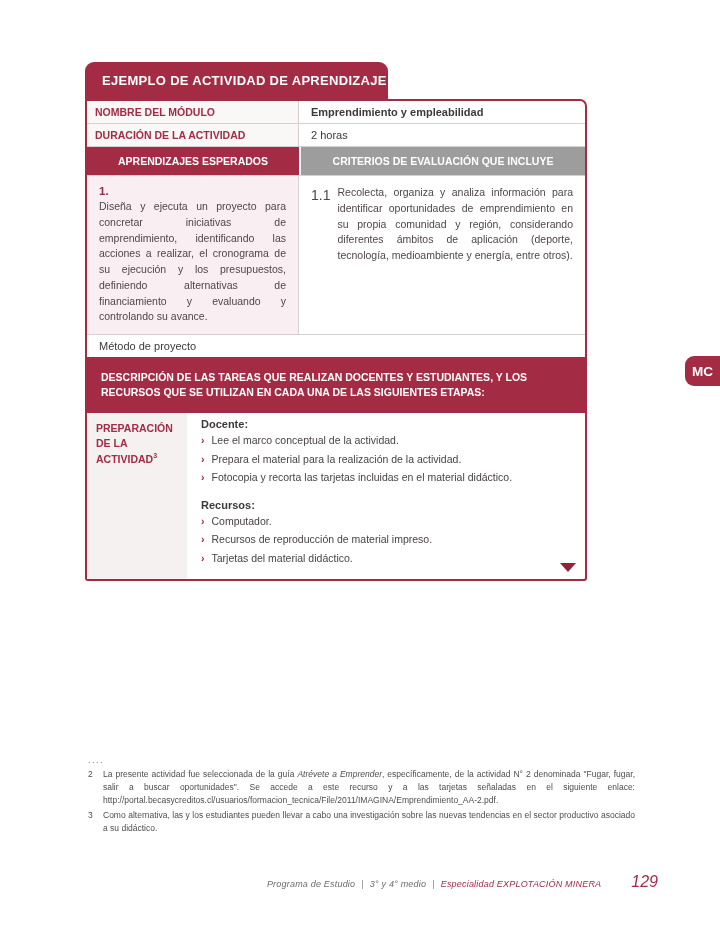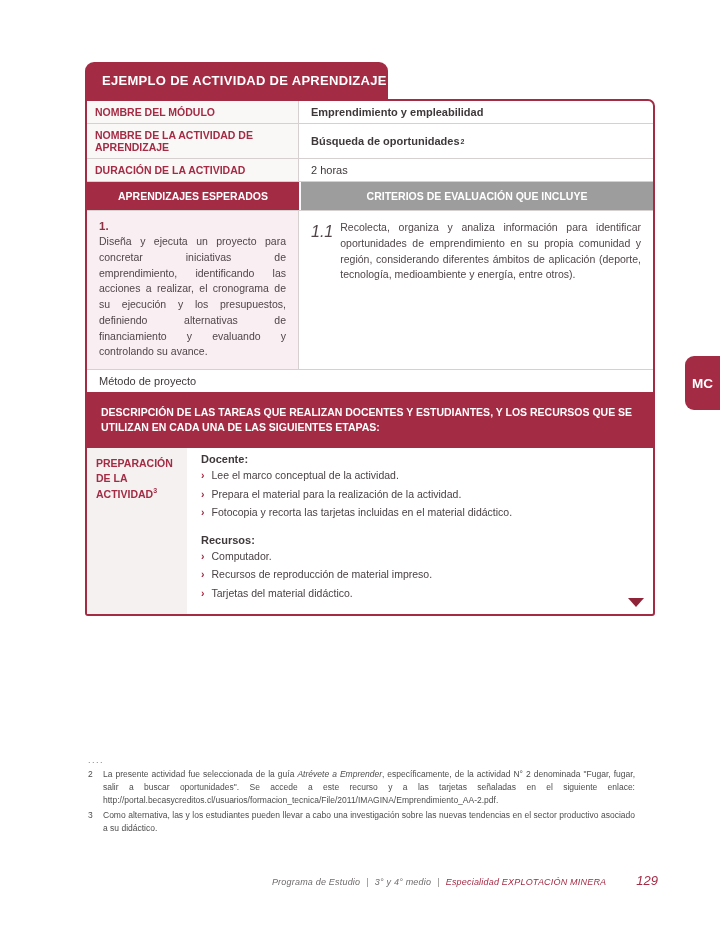--- a/index.html
+++ b/index.html
@@ -11,21 +11,21 @@
   }
   :root {
     --maroon:#a42b44;
     --maroon-dark:#8f2438;
     --gray-head:#9d9d9d;
     --line:#d6d0d0;
     --body-text:#50464a;
   }
 
   
-  .doc-table { position:absolute; left:85px; top:62px; width:570px; }
+  .doc-table { position:absolute; left:85px; top:62px; width:502px; }
 
   .tab-header {
     width:303px; height:37px; background:var(--maroon);
     border-radius:9px 9px 0 0; display:flex; align-items:center;
     padding-left:17px;
   }
   .tab-header span { color:#fff; font-weight:bold; font-size:13px; letter-spacing:.3px; }
 
   .table-body {
     border:2px solid var(--maroon); border-radius:0 7px 3px 3px;
@@ -49,21 +49,21 @@
   .col-header-right {
     background:var(--gray-head); color:#fff; font-weight:bold; font-size:10.5px;
     text-align:center; padding:8px 6px; border-left:2px solid #fff;
   }
 
   .content-row { display:grid; grid-template-columns:212px 1fr; border-bottom:1px solid var(--line); min-height:125px; }
   .content-left { background:#f9eef1; border-right:1px solid var(--line); padding:9px 12px 9px 12px; }
   .content-left .num { font-weight:bold; color:#8f2f44; font-size:11.5px; display:block; margin-bottom:2px; }
   .content-left p { color:var(--body-text); font-size:10.5px; line-height:1.5; text-align:justify; }
   .content-right { padding:9px 12px; display:flex; gap:7px; align-items:flex-start; }
-  .crit-num { color:var(--body-text); font-size:16px; line-height:1.5; flex:0 0 auto;font-style:italic; }
+  .crit-num { color:var(--body-text); font-size:14px; line-height:1.5; flex:0 0 auto; }
   .content-right p { color:var(--body-text); font-size:10.5px; line-height:1.5; text-align:justify; }
 
   .meto-row { display:grid; grid-template-columns:212px 1fr; }
   .meto-row .info-label { background:#faf7f7; }
 
   .desc-band {
     background:var(--maroon); color:#fff; font-weight:bold; font-size:10.5px;
     padding:13px 14px; line-height:1.45;
   }
 
@@ -80,21 +80,21 @@
   .section-gap { height:8px; }
 
   .continuation-arrow {
     position:absolute; right:9px; bottom:7px; width:0; height:0;
     border-left:8px solid transparent; border-right:8px solid transparent;
     border-top:9px solid var(--maroon-dark);
   }
 
   
   .side-tab {
-    position:absolute; right:0; top:356px; width:35px; height:54px;
+    position:absolute; right:0; top:356px; width:35px; height:30px;
     background:var(--maroon); border-radius:9px 0 0 9px;
     display:flex; align-items:center; justify-content:center;
     color:#fff; font-weight:bold; font-size:13.5px;
   }
 
   
   .footnotes { position:absolute; left:88px; top:756px; width:547px; }
   .fn-sep { font-size:9px; color:#7a7a7a; letter-spacing:1.5px; line-height:1; }
   .footnote { display:flex; gap:7px; font-size:8.5px; color:#4d4d4d; line-height:1.5; margin-top:3px; }
   .fn-num { flex:0 0 8px; }
@@ -102,47 +102,40 @@
   .fn-text .it { font-style:italic; }
 
   
   .footer {
     position:absolute; top:873px; left:0; width:658px;
     display:flex; justify-content:flex-end; align-items:baseline; gap:30px;font-style:italic;
   }
   .footer-meta { font-size:9px; color:#6f6b6b; letter-spacing:.2px; }
   .footer-meta .sep { color:#8c8888; margin:0 6px; }
   .footer-meta .spec { color:var(--maroon); }
-  .page-num { font-size:13px; color:var(--maroon); }
+  .page-num { font-size:16px; color:var(--maroon); }
 </style>
 </head>
 <body>
 
 <div class="doc-table">
 
   <div class="tab-header">
     <span>EJEMPLO DE ACTIVIDAD DE APRENDIZAJE</span>
   </div>
 
   <div class="table-body">
 
     <div class="info-row">
       <div class="info-label">NOMBRE DEL MÓDULO</div>
       <div class="info-value bold">
         <span>Emprendimiento y empleabilidad</span>
       </div>
     </div>
 
-    <div class="info-row">
-      <div class="info-label">NOMBRE DE LA ACTIVIDAD DE APRENDIZAJE</div>
-      <div class="info-value bold">
-        <span>Búsqueda de oportunidades</span>
-          <sup>2</sup>
-      </div>
-    </div>
 
     <div class="info-row">
       <div class="info-label">DURACIÓN DE LA ACTIVIDAD</div>
       <div class="info-value">
         <span>2 horas</span>
       </div>
     </div>
 
     <div class="col-headers">
       <div class="col-header-left">APRENDIZAJES ESPERADOS</div>

